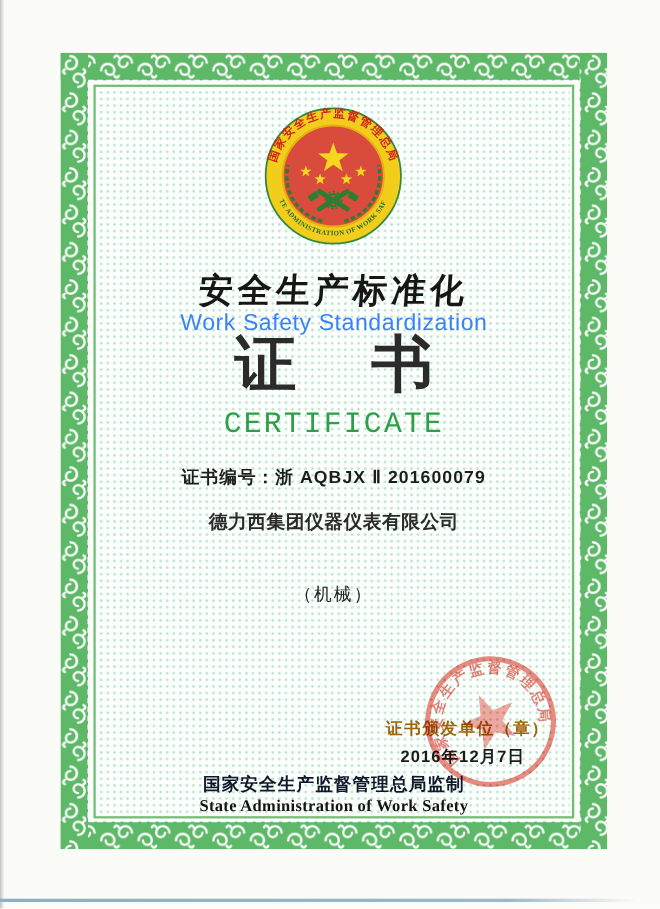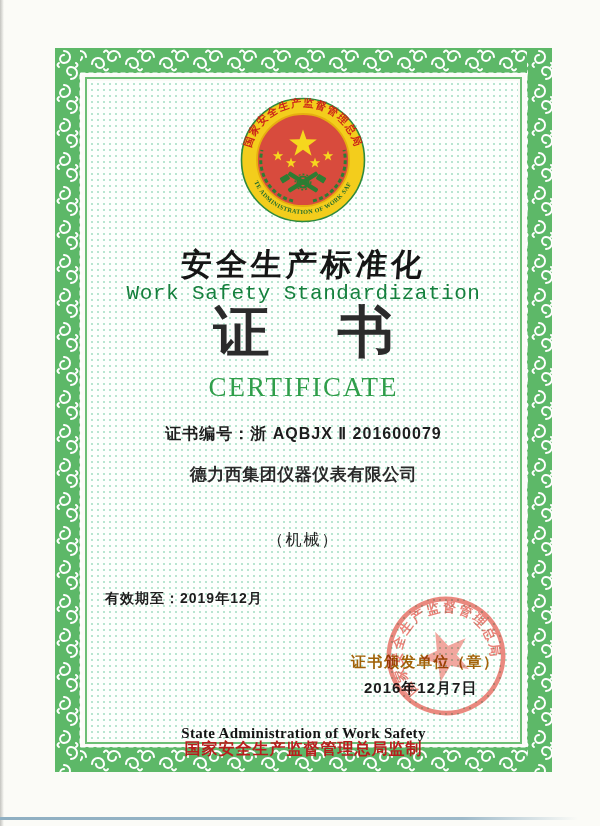--- a/index.html
+++ b/index.html
@@ -40,30 +40,30 @@
   .center-line { position: absolute; left: 0; width: 100%; text-align: center; white-space: nowrap; }
 
   .emblem { position: absolute; left: 240px; top: 97px; }
 
   .title-cn {
     top: 163px; font-family: "Liberation Serif", serif;
     font-size: 31px; font-weight: bold; color: #161616;
     letter-spacing: 4px; transform: skewX(-4deg);
   }
   .title-en {
-    top: 201px; font-family: Liberation Mono, monospace;
-    font-size: 21px; color: #15803d; letter-spacing: 0.5px;
+    top: 201px; font-family: Liberation Sans, sans-serif;
+    font-size: 21px; color: #3b82f6; letter-spacing: 0.5px;
   }
   .cert-cn {
     top: 222px; font-family: "Liberation Serif", serif;
     font-size: 56px; font-weight: bold; color: #2b2b2b; line-height: 1.05;
   }
   .cert-cn .gap { display: inline-block; width: 68px; }
   .cert-en {
-    top: 291px; font-family: Liberation Serif, serif;
+    top: 291px; font-family: Liberation Mono, monospace;
     font-size: 27px; color: #2f9e4a; letter-spacing: 2px;
   }
   .certno-line {
     top: 343px; font-size: 16px; font-weight: bold; color: #1d1d1d; letter-spacing: 1px;
   }
   .pen-mark {
     position: absolute; left: 76px; top: 340px; font-size: 13px; color: #333;
     transform: rotate(-10deg);
   }
   .company { top: 382px; font-size: 17px; font-weight: bold; color: #2a2a2a; letter-spacing: 0.5px; text-align: center; }
@@ -74,21 +74,21 @@
     color: #1d1d1d; letter-spacing: 1px; white-space: nowrap;
   }
   .issuer-line {
     position: absolute; left: 262px; top: 572px; font-size: 15px; font-weight: bold;
     color: #a16207; letter-spacing: 1.5px; white-space: nowrap;
   }
   .date-line {
     position: absolute; left: 275px; top: 598px; font-size: 15px; font-weight: bold;
     color: #1b1b1b; letter-spacing: 1px; white-space: nowrap;
   }
-  .footer-cn { top: 658px; font-size: 16px; font-weight: bold; color: #b91c1c; letter-spacing: 1px; }
+  .footer-cn { top: 622px; font-size: 16px; font-weight: bold; color: #0f172a; letter-spacing: 1px; }
   .footer-en {
     top: 644px; font-family: "Liberation Serif", serif;
     font-size: 15px; font-weight: bold; color: #141414; letter-spacing: 0.3px;
   }
   .seal {
     position: absolute; left: 376px; top: 586px; width: 140px; height: 140px;
     mix-blend-mode: multiply; opacity: 0.88;
     transform: rotate(-24deg);
   }
 </style>
@@ -175,21 +175,20 @@
 
     <div class="center-line cert-cn"><span>证</span><span class="gap"></span><span>书</span></div>
     <div class="center-line cert-en">CERTIFICATE</div>
 
     <div class="pen-mark">、</div>
     <div class="center-line certno-line"><span>证书编号：</span><span>浙 AQBJX Ⅱ 201600079</span></div>
 
     <div class="center-line company">德力西集团仪器仪表有限公司</div>
     <div class="center-line category">（机械）</div>
 
-    <div class="valid-line"><span>有效期至：</span><span>2019年12月</span></div>
 
     <div class="issuer-line">证书颁发单位（章）</div>
     <div class="date-line">2016年12月7日</div>
 
     <div class="center-line footer-cn">国家安全生产监督管理总局监制</div>
     <div class="center-line footer-en">State Administration of Work Safety</div>
   </div>
 
   <svg class="seal" viewBox="-70 -70 140 140">
     <circle r="57" fill="none" stroke="#e8695e" stroke-width="4.6" opacity="0.9"></circle>

